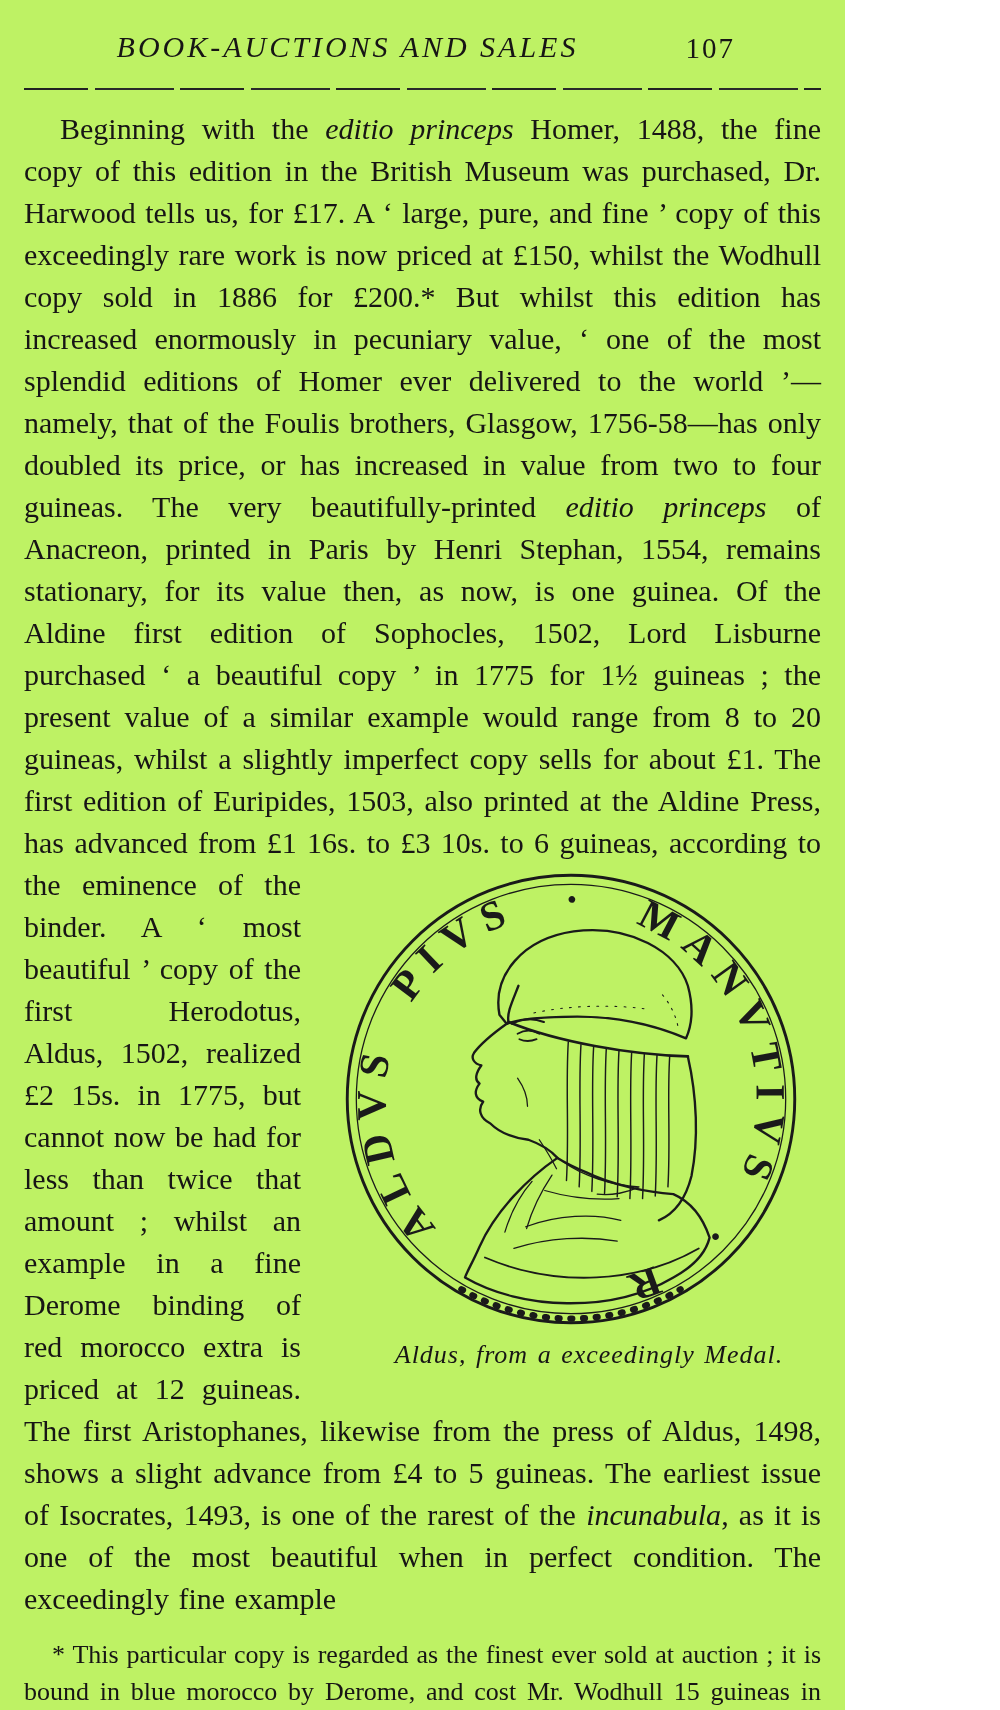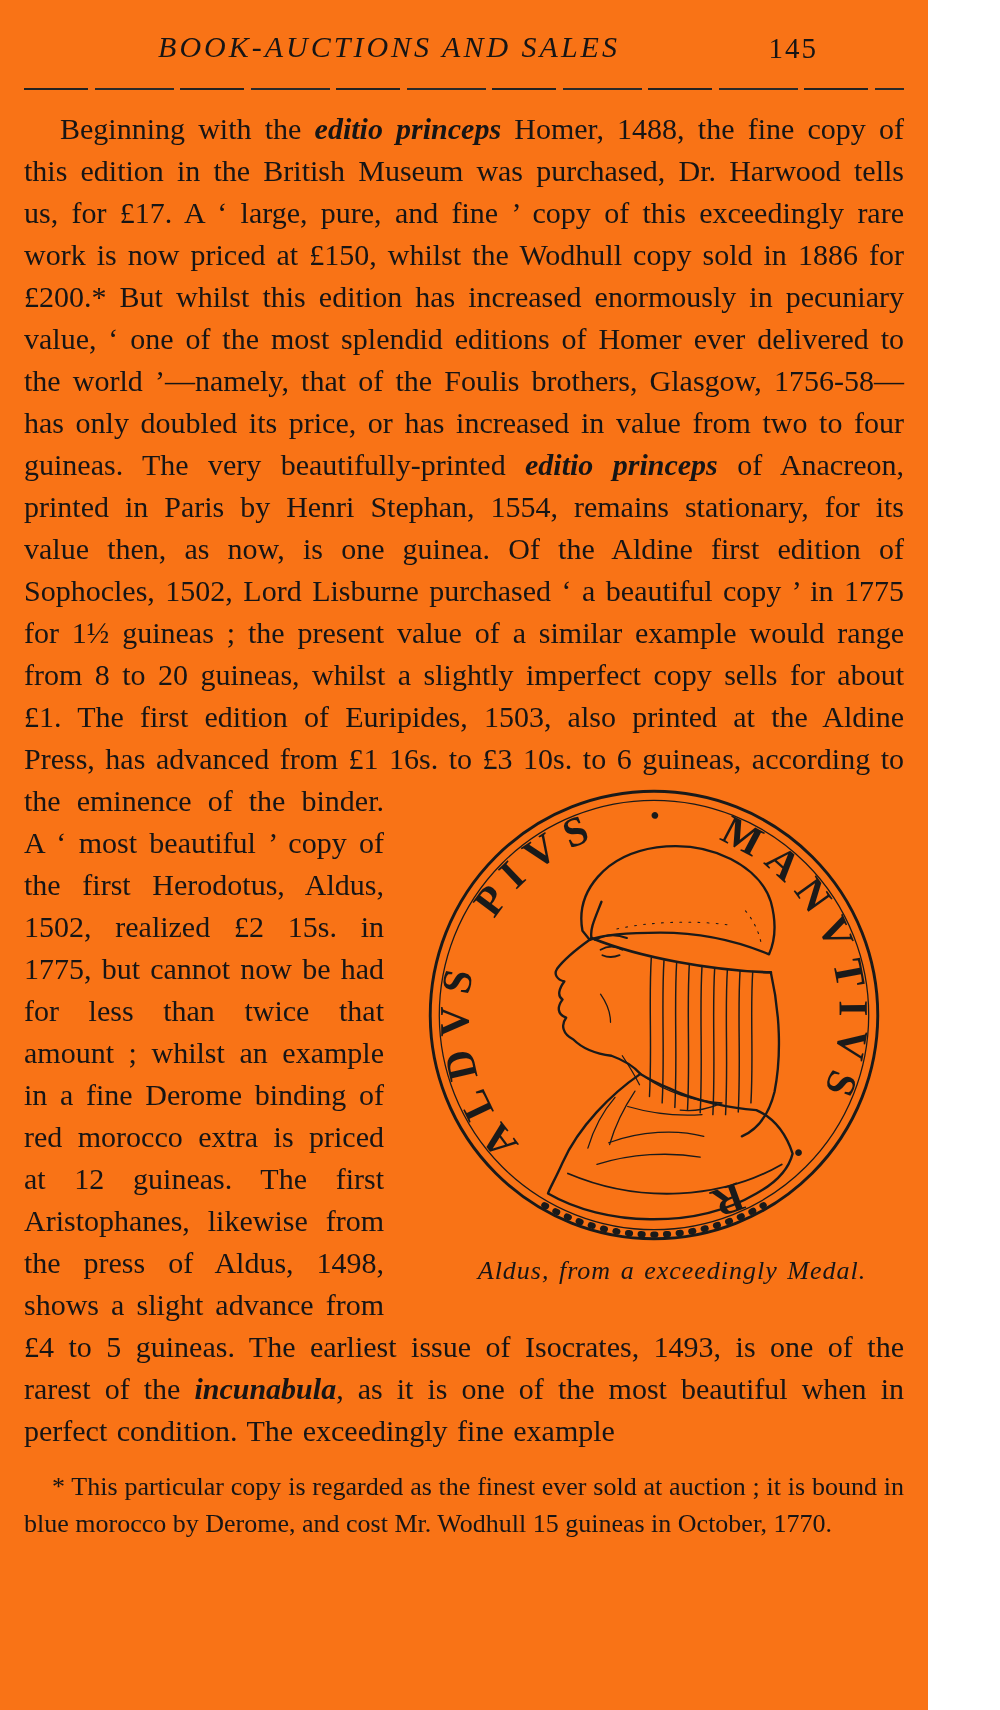--- a/index.html
+++ b/index.html
@@ -1,19 +1,19 @@
 <!DOCTYPE html>
 <html><head>
 <meta charset="utf-8">
 <style>
   html,body{margin:0;padding:0;background:#ffffff;}
   .page{
     position:relative;
-    width:928px;height:1710px;
-    background:#f97316;
+    width:845px;height:1710px;
+    background:#bef264;
     color:#171515;
     font-family:"Liberation Serif","DejaVu Serif",serif;
     overflow:hidden;
   }
   .running-head{
     position:relative;
     margin:30px 30px 0 30px;
     height:44px;
   }
   .running-title{
@@ -41,21 +41,21 @@
       rgba(34,34,34,0) 150px,rgba(34,34,34,0) 156px);
   }
   .body-text{
     margin:18px 24px 0 24px;
     font-size:30px;
     line-height:42px;
     text-align:justify;
     word-spacing:2px;
   }
   .main-para{margin:0;text-indent:36px;}
-  .it{font-style:italic;font-weight:bold;}
+  .it{font-style:italic;}
   .medal-figure{
     float:right;
     width:500px;
     margin:4px 0 2px 20px;
     text-align:center;
   }
   .medal-figure svg{display:block;margin:0 auto;}
   .figure-caption{
     display:block;
     font-style:italic;
@@ -74,21 +74,21 @@
   }
   .footnote p{margin:0;text-indent:28px;}
 </style>
 </head>
 <body>
 
 <div class="page">
 
   <div class="running-head">
     <span class="running-title">BOOK-AUCTIONS AND SALES</span>
-    <span class="page-number">145</span>
+    <span class="page-number">107</span>
   </div>
 
   <div class="head-rule"></div>
 
   <div class="body-text">
     <p class="main-para"><span>Beginning with the </span><span class="it">editio princeps</span><span> Homer, 1488, the fine copy of this edition in the British Museum was purchased, Dr. Harwood tells us, for £17.  A ‘ large, pure, and fine ’ copy of this exceedingly rare work is now priced at £150, whilst the Wodhull copy sold in 1886 for £200.*   But whilst this edition has increased enormously in pecuniary value, ‘ one of the most splendid editions of Homer ever delivered to the world ’—namely, that of the Foulis brothers, Glasgow, 1756-58—has only doubled its price, or has increased in value from two to four guineas.  The very beautifully-printed </span><span class="it">editio princeps</span><span> of Anacreon, printed in Paris by Henri Stephan, 1554, remains stationary, for its value then, as now, is one guinea.  Of the Aldine first edition of Sophocles, 1502, Lord Lisburne purchased ‘ a beautiful copy ’ in 1775 for 1½ guineas ; the present value of a similar example would range from 8 to 20 guineas, whilst a slightly imperfect copy sells for about £1.  The first edition of Euripides, 1503, also printed at the Aldine Press, has advanced from £1 16s. </span><span class="medal-figure">
           <svg width="462" height="462" viewBox="0 0 510 510" fill="none" stroke="#1a1a1a" stroke-width="2.2" stroke-linecap="round" stroke-linejoin="round">
           <g>
             <circle cx="255" cy="255" r="247" stroke-width="3.2"></circle>
             <circle cx="255" cy="255" r="237" stroke-width="1.4"></circle>

